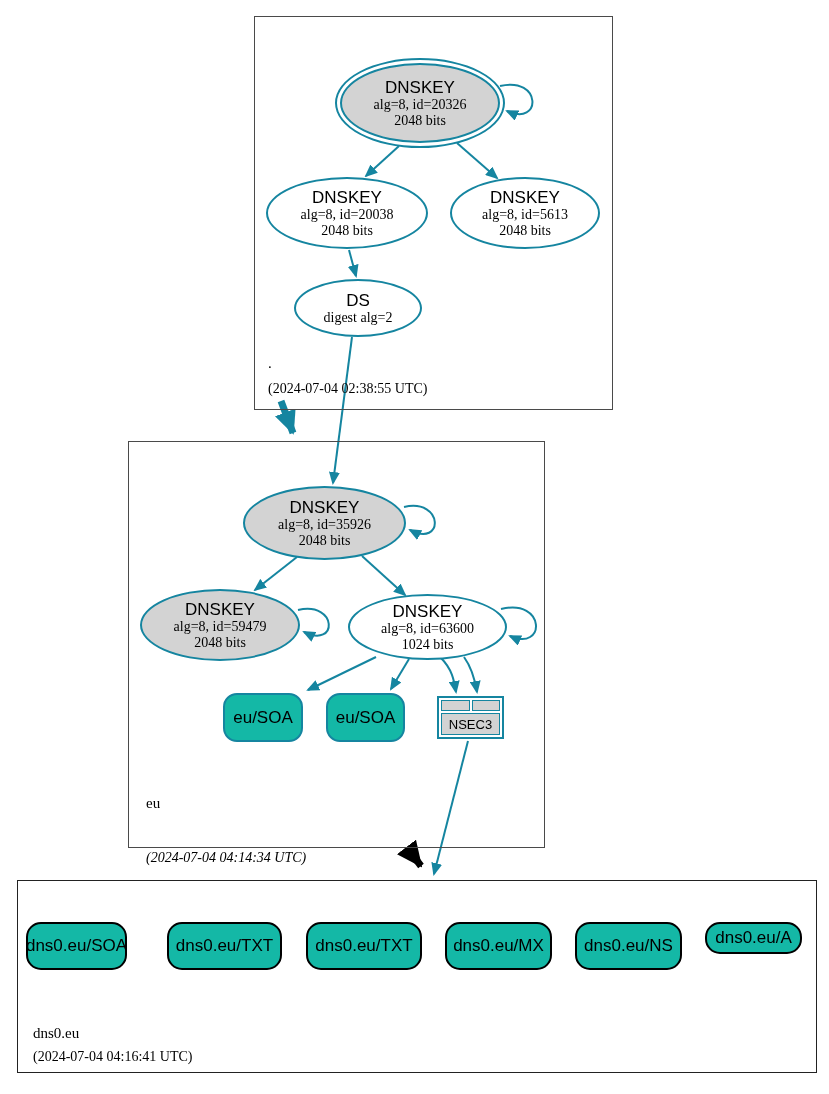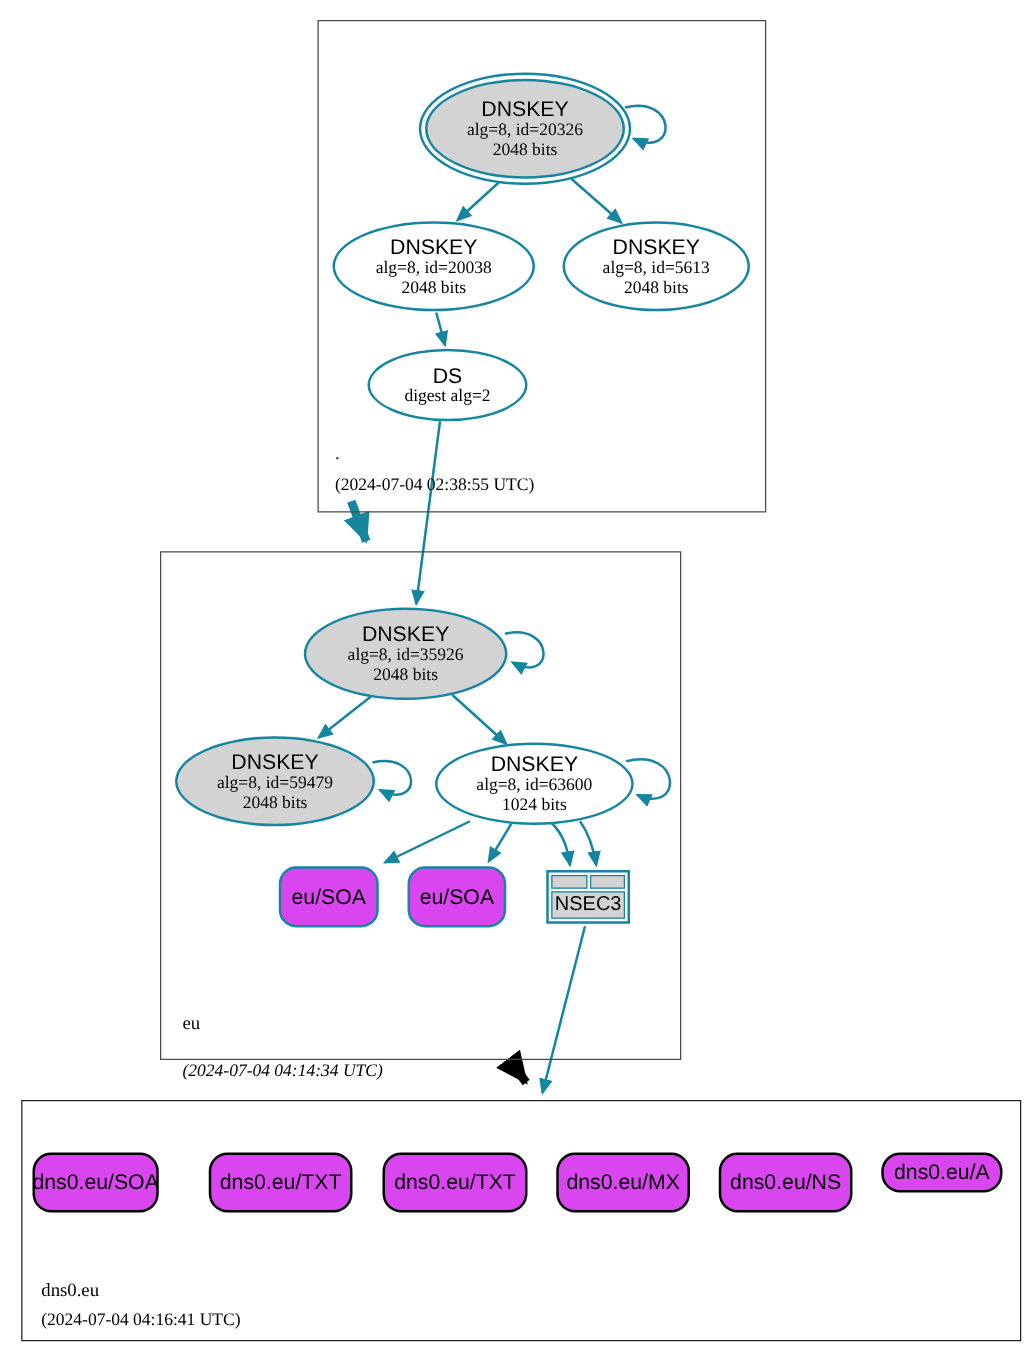--- a/index.html
+++ b/index.html
@@ -28,33 +28,33 @@
   }
   .enode-inner{
     position:absolute;left:3px;top:3px;right:3px;bottom:3px;
     border:2.4px solid var(--teal);border-radius:50%;box-sizing:border-box;background:var(--gray-fill);
     display:flex;flex-direction:column;align-items:center;justify-content:center;text-align:center;
   }
   .t1{font-size:17px;line-height:19px;font-family:"Liberation Sans",sans-serif;}
   .t2{font-size:14px;line-height:16px;font-family:"Liberation Serif",serif;}
   .rnode{
     position:absolute;border-radius:14px;display:flex;align-items:center;justify-content:center;
-    box-sizing:border-box;background:#d946ef;font-size:17px;font-family:"Liberation Sans",sans-serif;
+    box-sizing:border-box;background:#14b8a6;font-size:17px;font-family:"Liberation Sans",sans-serif;
   }
   .rnode.teal{border:2.2px solid var(--teal);}
   .rnode.black{border:2.2px solid #000;border-radius:15px;}
   .nsec3{
     position:absolute;border:2.5px solid var(--teal);background:#fff;box-sizing:border-box;
     padding:2px;display:flex;flex-direction:column;gap:2px;
   }
   .nsec3-toprow{display:flex;gap:2px;height:11px;}
   .nsec3-cell{flex:1;background:var(--gray-fill);border:1px solid var(--teal);box-sizing:border-box;}
   .nsec3-label{
     flex:1;background:var(--gray-fill);border:1px solid var(--teal);box-sizing:border-box;
-    display:flex;align-items:center;justify-content:center;font-size:16px;
+    display:flex;align-items:center;justify-content:center;font-size:13px;
   }
 </style>
 </head>
 <body>
 
 <div id="canvas">
 
   <svg class="edges" viewBox="0 0 829 1094">
     <defs>
       <marker id="mt" markerUnits="userSpaceOnUse" markerWidth="13" markerHeight="11" refX="11" refY="5.5" orient="auto">
@@ -111,21 +111,21 @@
     <div class="t2">alg=8, id=5613</div>
     <div class="t2">2048 bits</div>
   </div>
 
   <div class="enode" style="left:294px;top:279px;width:128px;height:58px;">
     <div class="t1">DS</div>
     <div class="t2">digest alg=2</div>
   </div>
 
   <div class="cluster" style="left:128px;top:441px;width:417px;height:407px;"></div>
-  <div class="zone-name" style="left:146px;top:794px;margin-top:16px;">eu</div>
+  <div class="zone-name" style="left:146px;top:794px;">eu</div>
   <div class="zone-ts" style="left:146px;top:849px;font-style:italic;">(2024-07-04 04:14:34 UTC)</div>
 
   <div class="enode gray" style="left:243px;top:486px;width:163px;height:74px;">
     <div class="t1">DNSKEY</div>
     <div class="t2">alg=8, id=35926</div>
     <div class="t2">2048 bits</div>
   </div>
 
   <div class="enode gray" style="left:140px;top:589px;width:160px;height:72px;">
     <div class="t1">DNSKEY</div>

